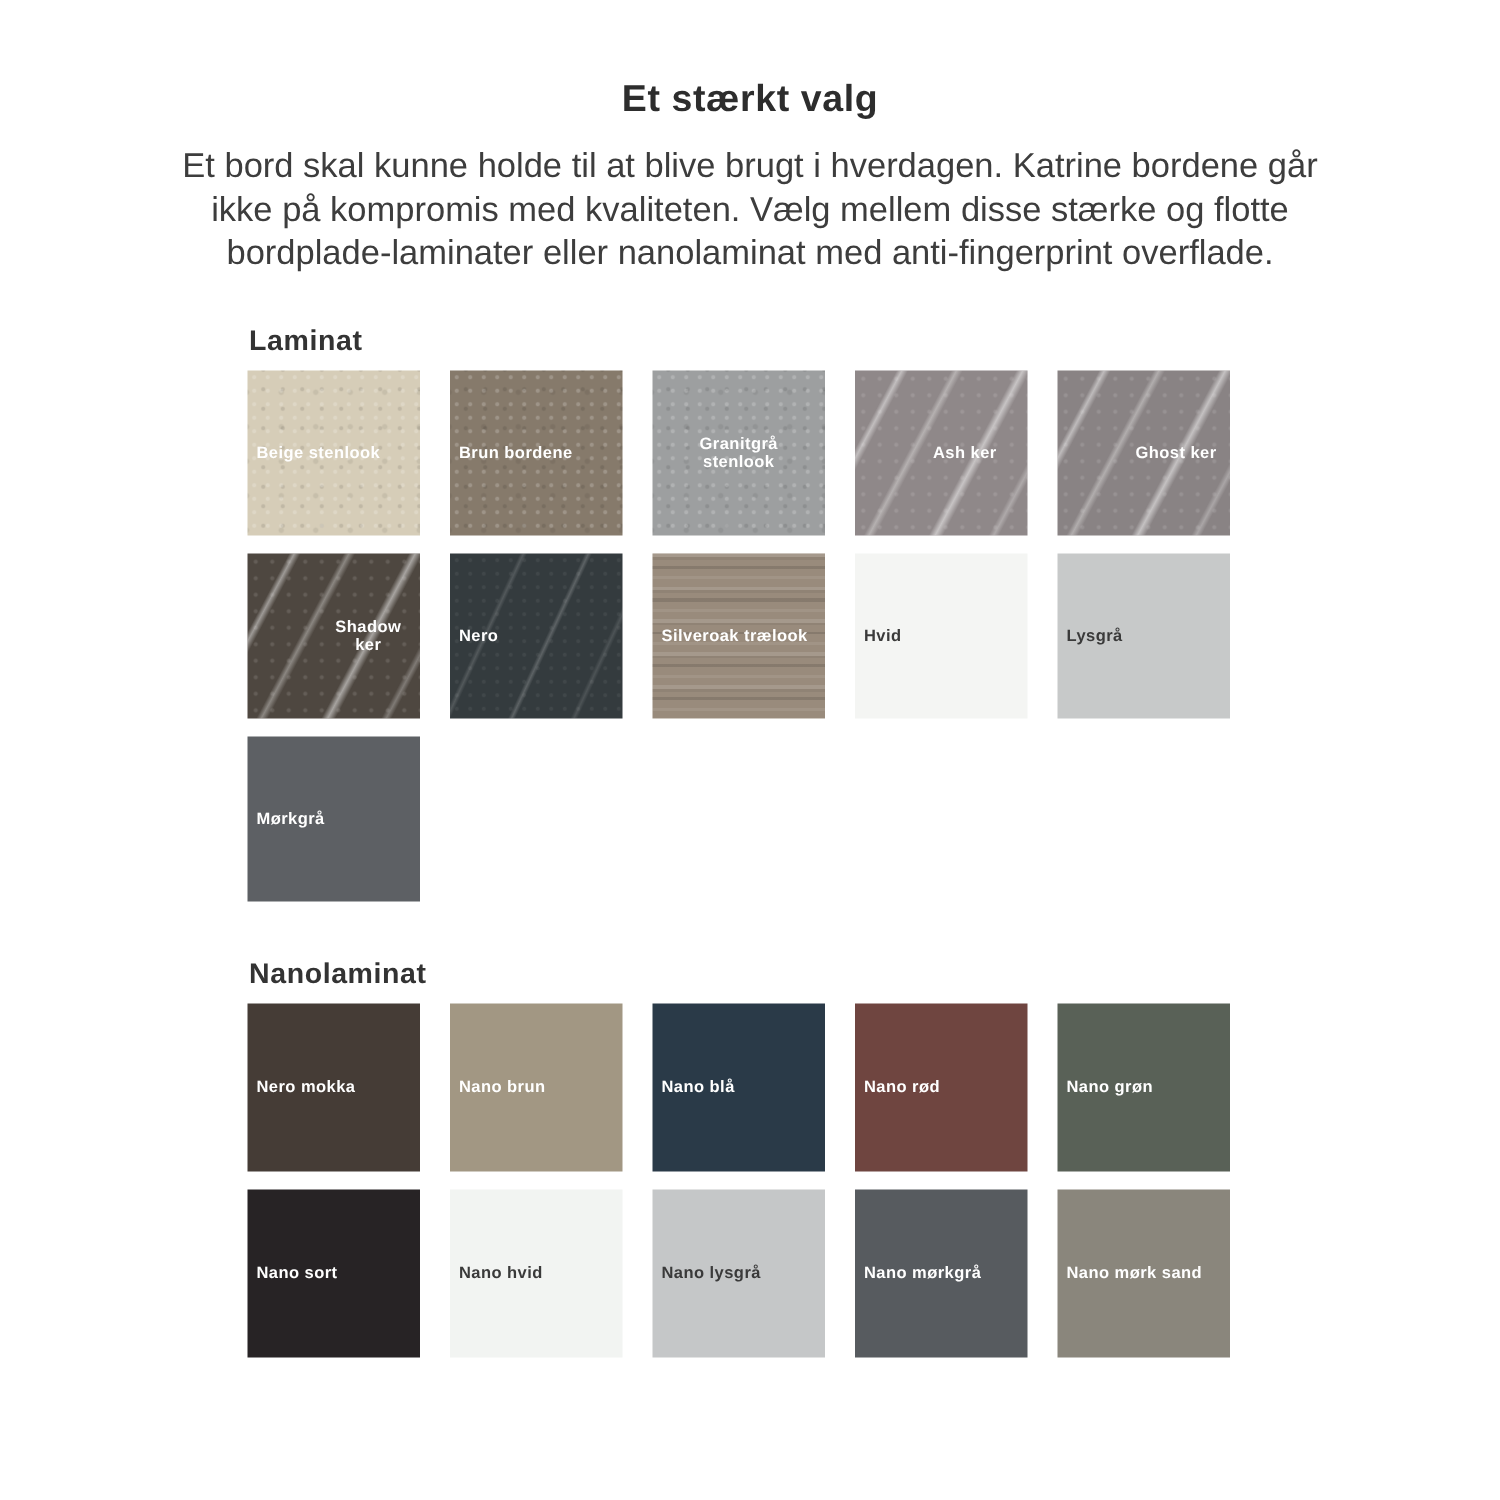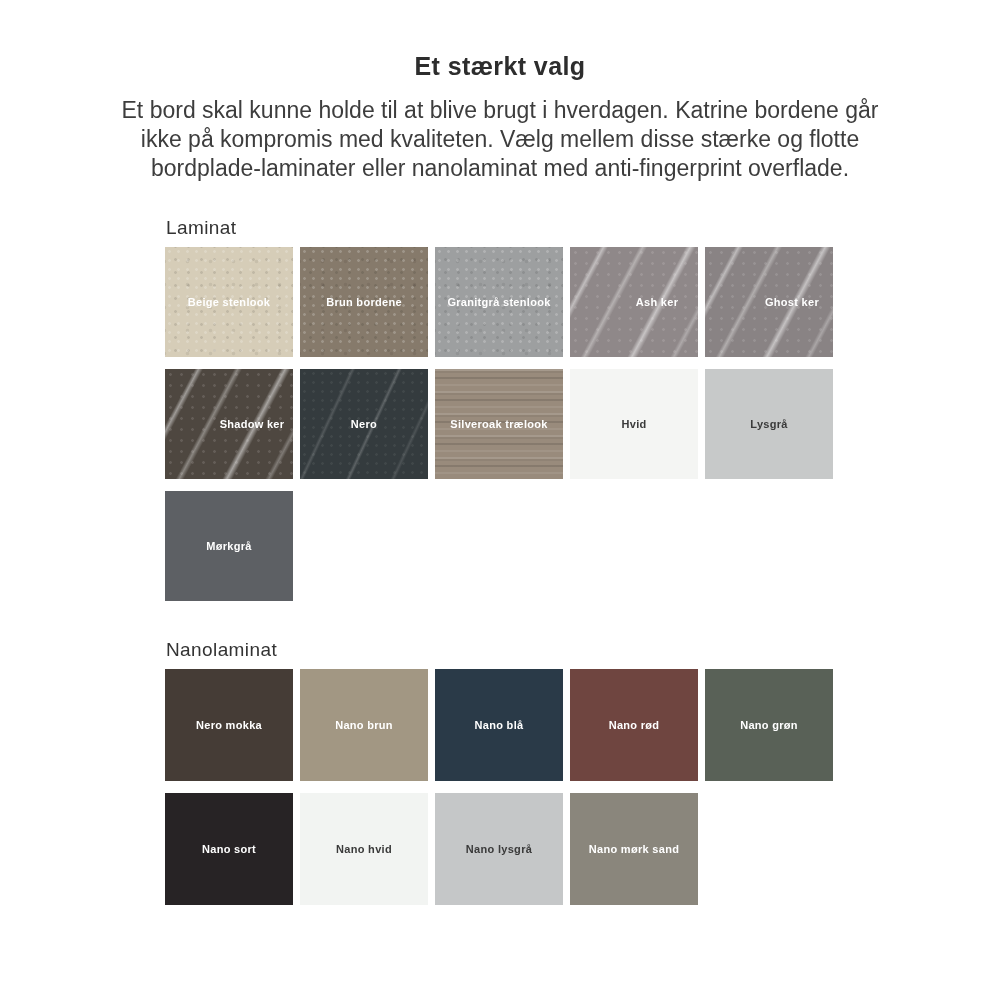--- a/index.html
+++ b/index.html
@@ -26,37 +26,37 @@
     line-height: 29px;
     color: #3d3d3d;
     text-align: center;
   }
   .sections { margin-left: 165px; width: 675px; }
   .section { margin-top: 34px; }
   .section + .section { margin-top: 38px; }
   .section-heading {
     margin: 0 0 8px 1px;
     font-size: 19px;
-    font-weight: 400;
+    font-weight: 700;
     letter-spacing: 0.4px;
     color: #333333;
   }
   .swatch-grid {
     display: grid;
     grid-template-columns: repeat(5, 130px);
     column-gap: 5px;
     row-gap: 12px;
   }
   .swatch {
-    width: 128px;
+    width: 115px;
     height: 110px;
     background-color: var(--sw, #cccccc);
     display: flex;
     align-items: center;
-    justify-content: center;
+    justify-content: flex-start;
     box-sizing: border-box;
   }
   .grid-nano .swatch { height: 112px; }
   .swatch-label {
     font-size: 11px;
     font-weight: 700;
     letter-spacing: 0.3px;
     color: #ffffff;
     text-align: center;
     padding: 0 6px;
@@ -178,18 +178,21 @@
         </div>
         <div class="swatch tex-plain" style="--sw: #272325;">
           <span class="swatch-label">Nano sort</span>
         </div>
         <div class="swatch tex-plain" style="--sw: #f2f4f2;">
           <span class="swatch-label dark">Nano hvid</span>
         </div>
         <div class="swatch tex-plain" style="--sw: #c5c7c8;">
           <span class="swatch-label dark">Nano lysgrå</span>
         </div>
+        <div class="swatch tex-plain" style="--sw: #575b5f;">
+          <span class="swatch-label">Nano mørkgrå</span>
+        </div>
         <div class="swatch tex-plain" style="--sw: #8a867c;">
           <span class="swatch-label">Nano mørk sand</span>
         </div>
       </div>
   </div>
 </div>
 
 </body></html>

